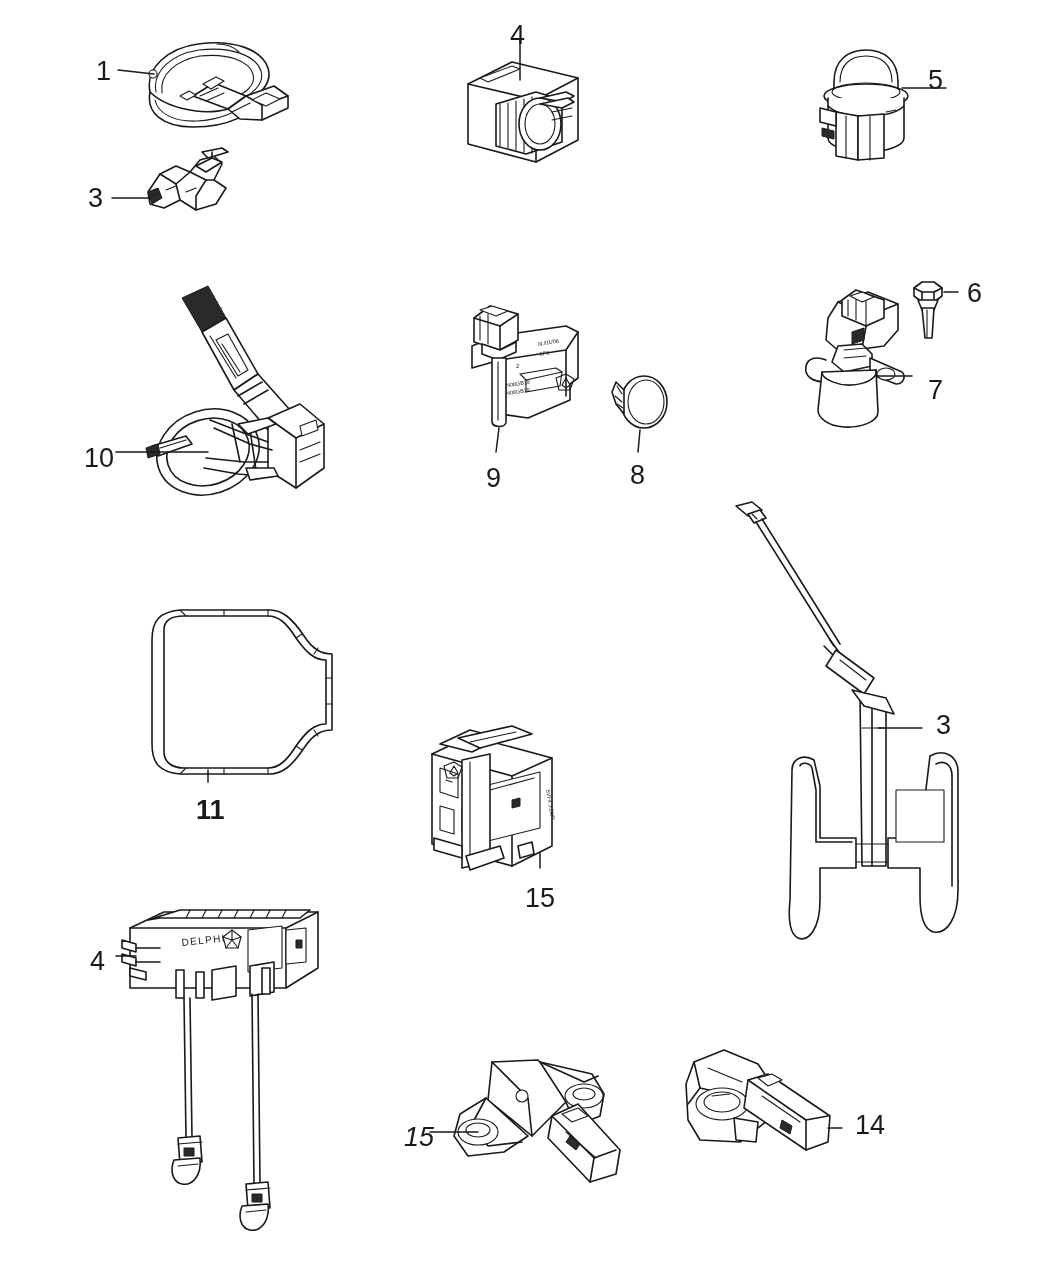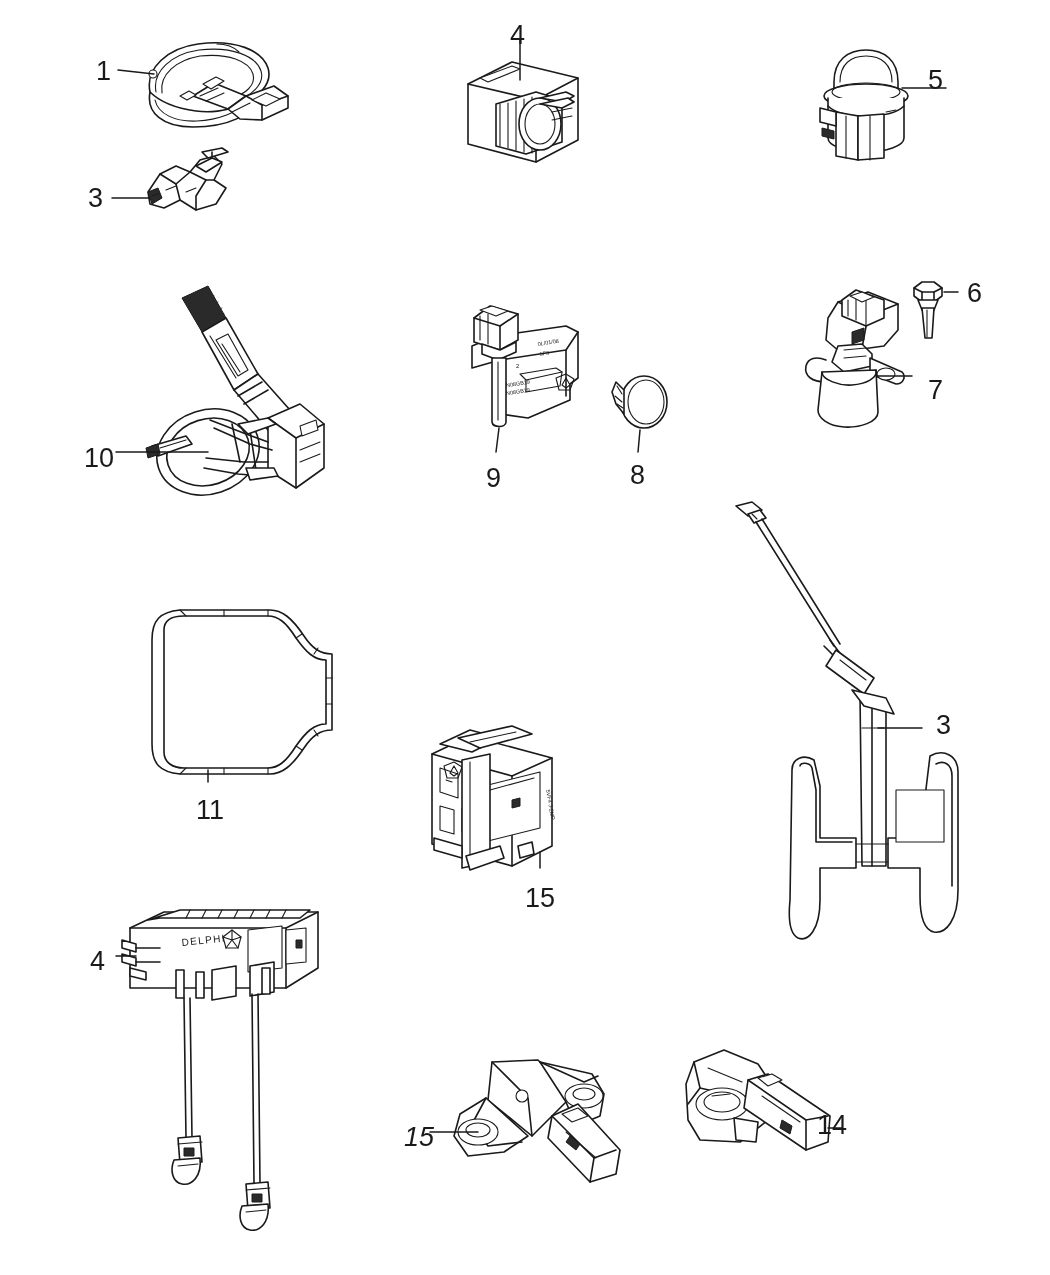--- a/index.html
+++ b/index.html
@@ -413,18 +413,18 @@
 
 <div class="callout" style="left:96px;top:58px;">1</div>
 <div class="callout" style="left:88px;top:185px;">3</div>
 <div class="callout" style="left:510px;top:22px;">4</div>
 <div class="callout" style="left:928px;top:67px;">5</div>
 <div class="callout" style="left:967px;top:280px;">6</div>
 <div class="callout" style="left:928px;top:377px;">7</div>
 <div class="callout" style="left:630px;top:462px;">8</div>
 <div class="callout" style="left:486px;top:465px;">9</div>
 <div class="callout" style="left:84px;top:445px;">10</div>
-<div class="callout" style="left:196px;top:797px;">11</div>
+<div class="callout" style="left:196px;top:797px;font-weight:bold;">11</div>
 <div class="callout" style="left:525px;top:885px;">15</div>
 <div class="callout" style="left:936px;top:712px;">3</div>
-<div class="callout" style="left:817px;top:1112px;text-align:right;">14</div>
+<div class="callout" style="left:855px;top:1112px;text-align:right;">14</div>
 <div class="callout" style="left:404px;top:1124px;font-style:italic;">15</div>
 <div class="callout" style="left:90px;top:948px;">4</div>
 
 </body></html>

